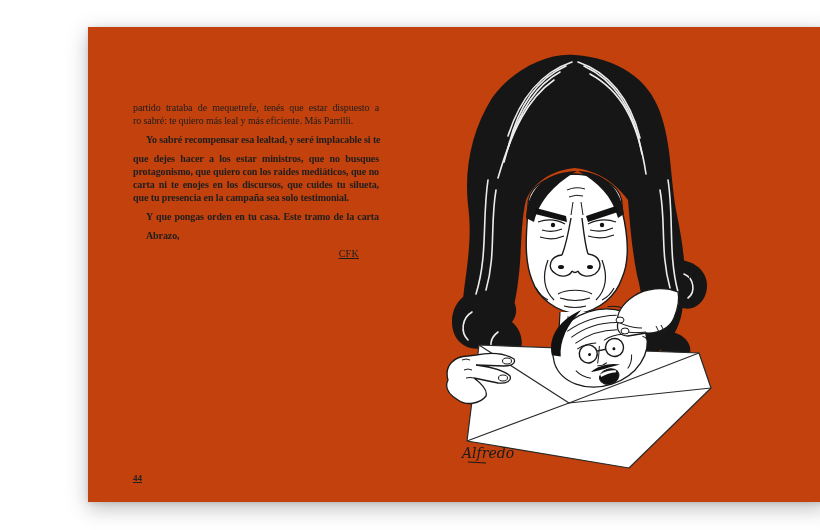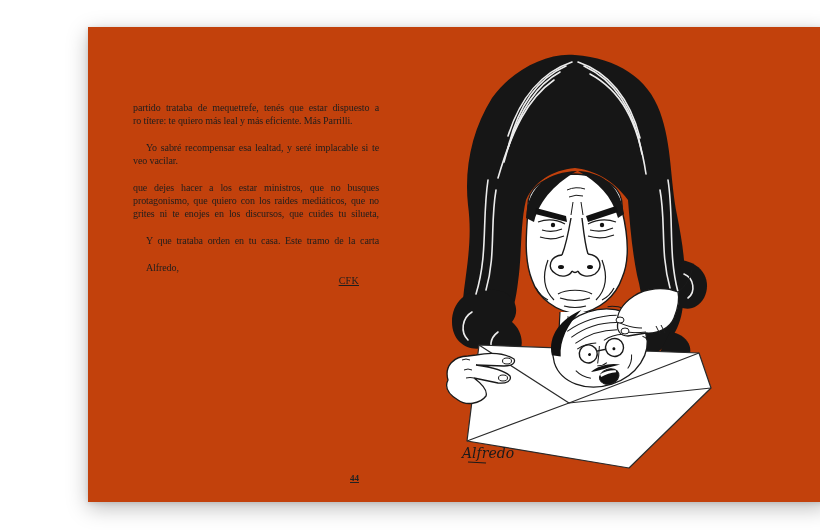--- a/index.html
+++ b/index.html
@@ -16,58 +16,58 @@
   .text-block{
     position:absolute;left:45px;top:74px;width:246px;
     color:#1e1e1e;font-size:10px;letter-spacing:-0.1px;
   }
   .line{
     line-height:13px;height:13px;white-space:nowrap;
     text-align:justify;text-align-last:justify;
   }
   .line.last{text-align-last:left;}
   .line.indent{text-indent:13px;}
-  .paragraph + .paragraph{margin-top:14px;}
+  .paragraph + .paragraph{margin-top:6px;font-weight:bold;}
   .letter-signature{
-    line-height:13px;text-align:right;padding-right:20px;
+    margin-top:5px;line-height:13px;text-align:right;padding-right:20px;
     letter-spacing:.3px;
     text-decoration:underline;
   }
   .page-number{
-    position:absolute;left:45px;top:446px;width:226px;text-align:right;
+    position:absolute;left:45px;top:446px;width:226px;text-align:left;
     font-size:9px;font-weight:bold;color:#222;text-decoration:underline;
   }
   .illustration{position:absolute;left:344px;top:23px;}
   .ink{stroke:#1a1a1a;fill:none;}
 </style>
 </head>
 <body>
 
 <div class="book-page">
 
   <div class="text-block">
     <div>
         <div class="paragraph">
           <div class="line">partido trataba de mequetrefe, tenés que estar dispuesto a</div>
-          <div class="line last">ro títere: te quiero más leal y más eficiente. Más Parrilli.</div>
+          <div class="line last">ro sabré: te quiero más leal y más eficiente. Más Parrilli.</div>
         </div>
         <div class="paragraph">
           <div class="line indent">Yo sabré recompensar esa lealtad, y seré implacable si te</div>
-          <div class="line last">veo vacilar.</div>
         </div>
         <div class="paragraph">
           <div class="line">que dejes hacer a los estar ministros, que no busques</div>
           <div class="line">protagonismo, que quiero con los raides mediáticos, que no</div>
-          <div class="line">grites ni te enojes en los discursos, que cuides tu silueta,</div>
-        </div>
-        <div class="paragraph">
-          <div class="line indent">Y que trataba orden en tu casa. Este tramo de la carta</div>
-        </div>
-        <div class="paragraph">
-          <div class="line last indent">Alfredo,</div>
+          <div class="line">carta ni te enojes en los discursos, que cuides tu silueta,</div>
+          <div class="line last">que tu presencia en la campaña sea solo testimonial.</div>
+        </div>
+        <div class="paragraph">
+          <div class="line indent">Y que pongas orden en tu casa. Este tramo de la carta</div>
+        </div>
+        <div class="paragraph">
+          <div class="line last indent">Abrazo,</div>
         </div>
       </div>
     <div class="letter-signature">CFK</div>
   </div>
 
   <svg class="illustration" width="290" height="445" viewBox="0 0 290 445">
 
     <g>
       <path fill="#161616" d="M143,5
         C185,8 216,28 228,62 C240,95 238,130 245,165 C252,200 256,230 250,262

